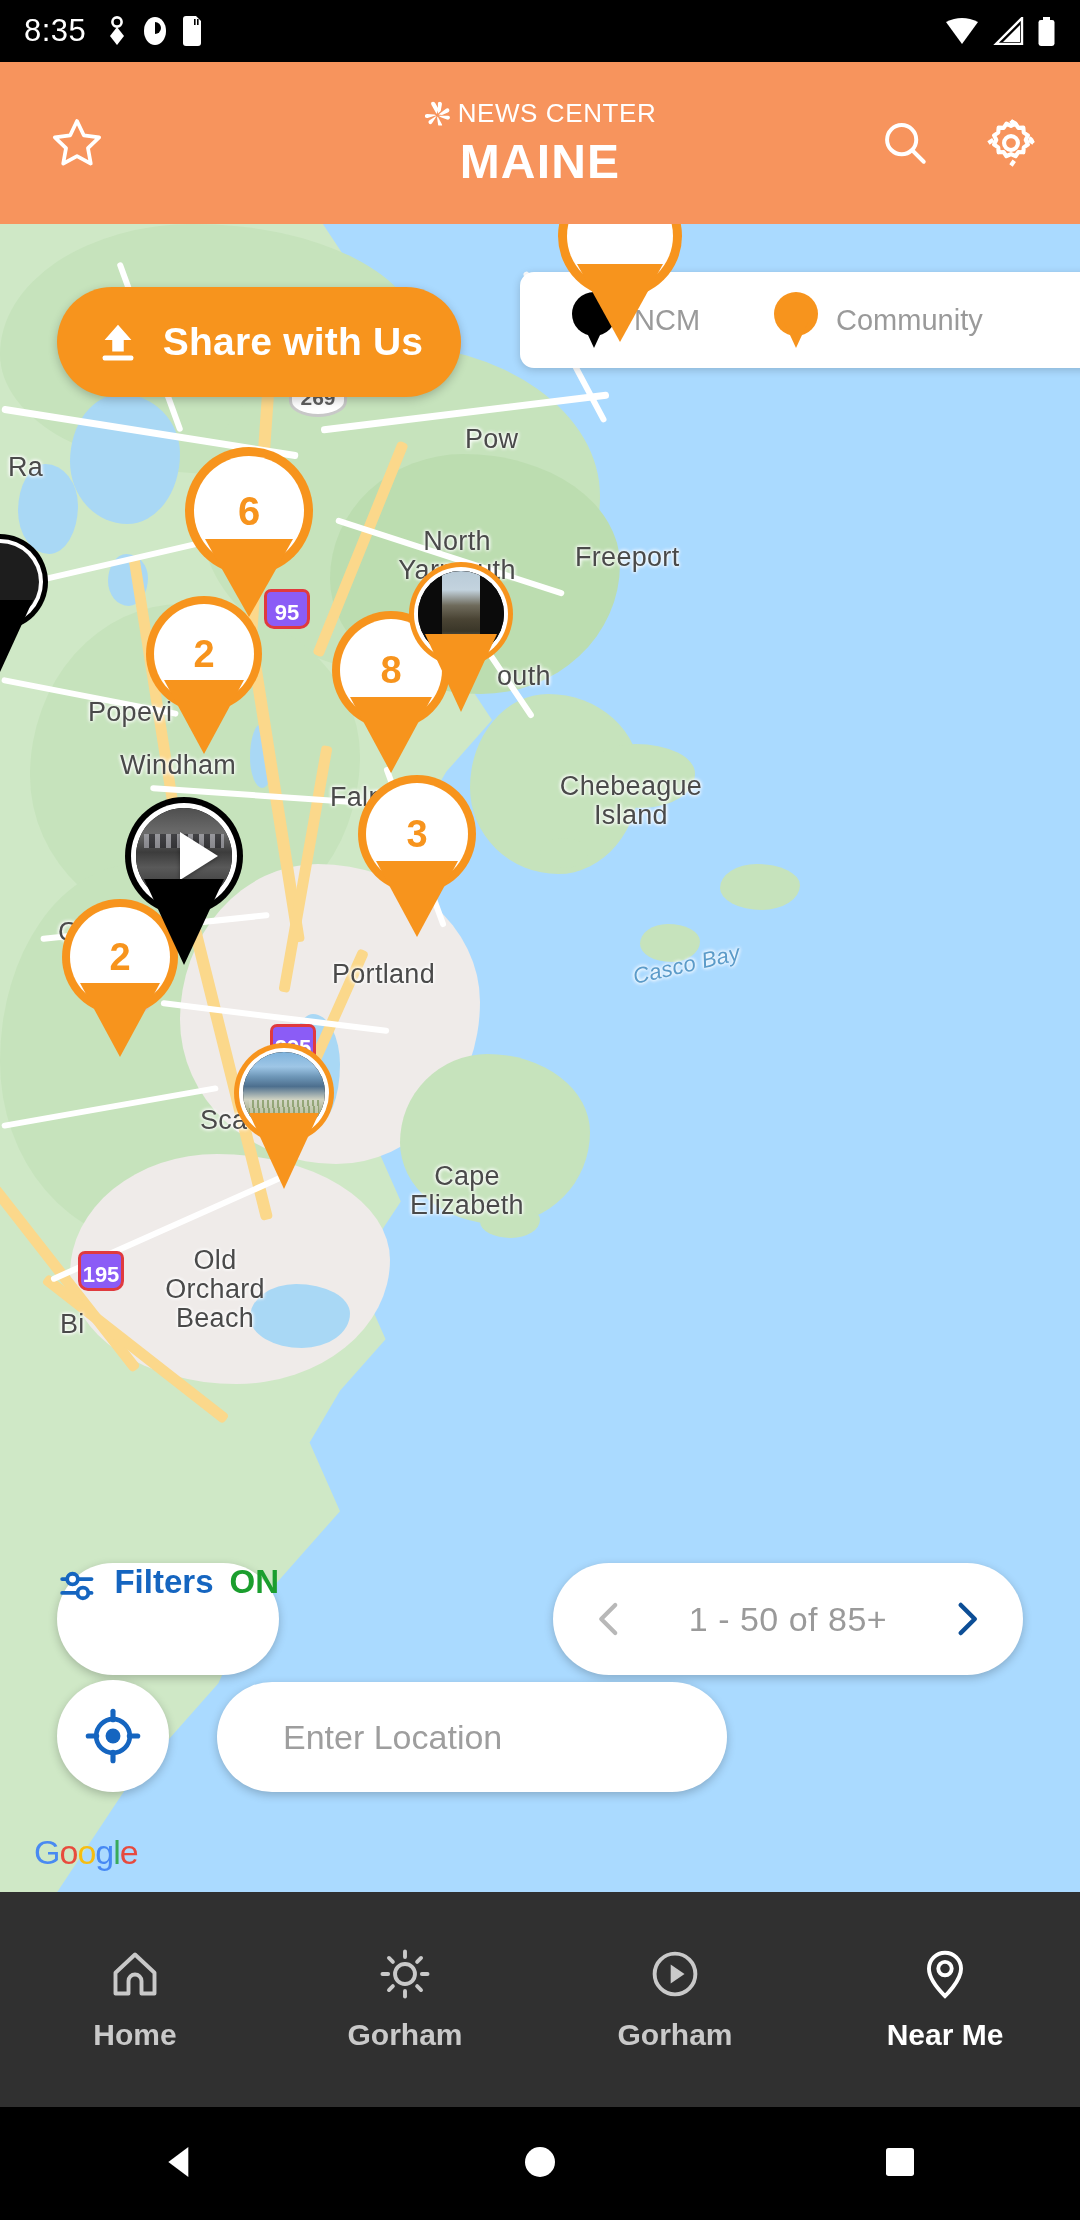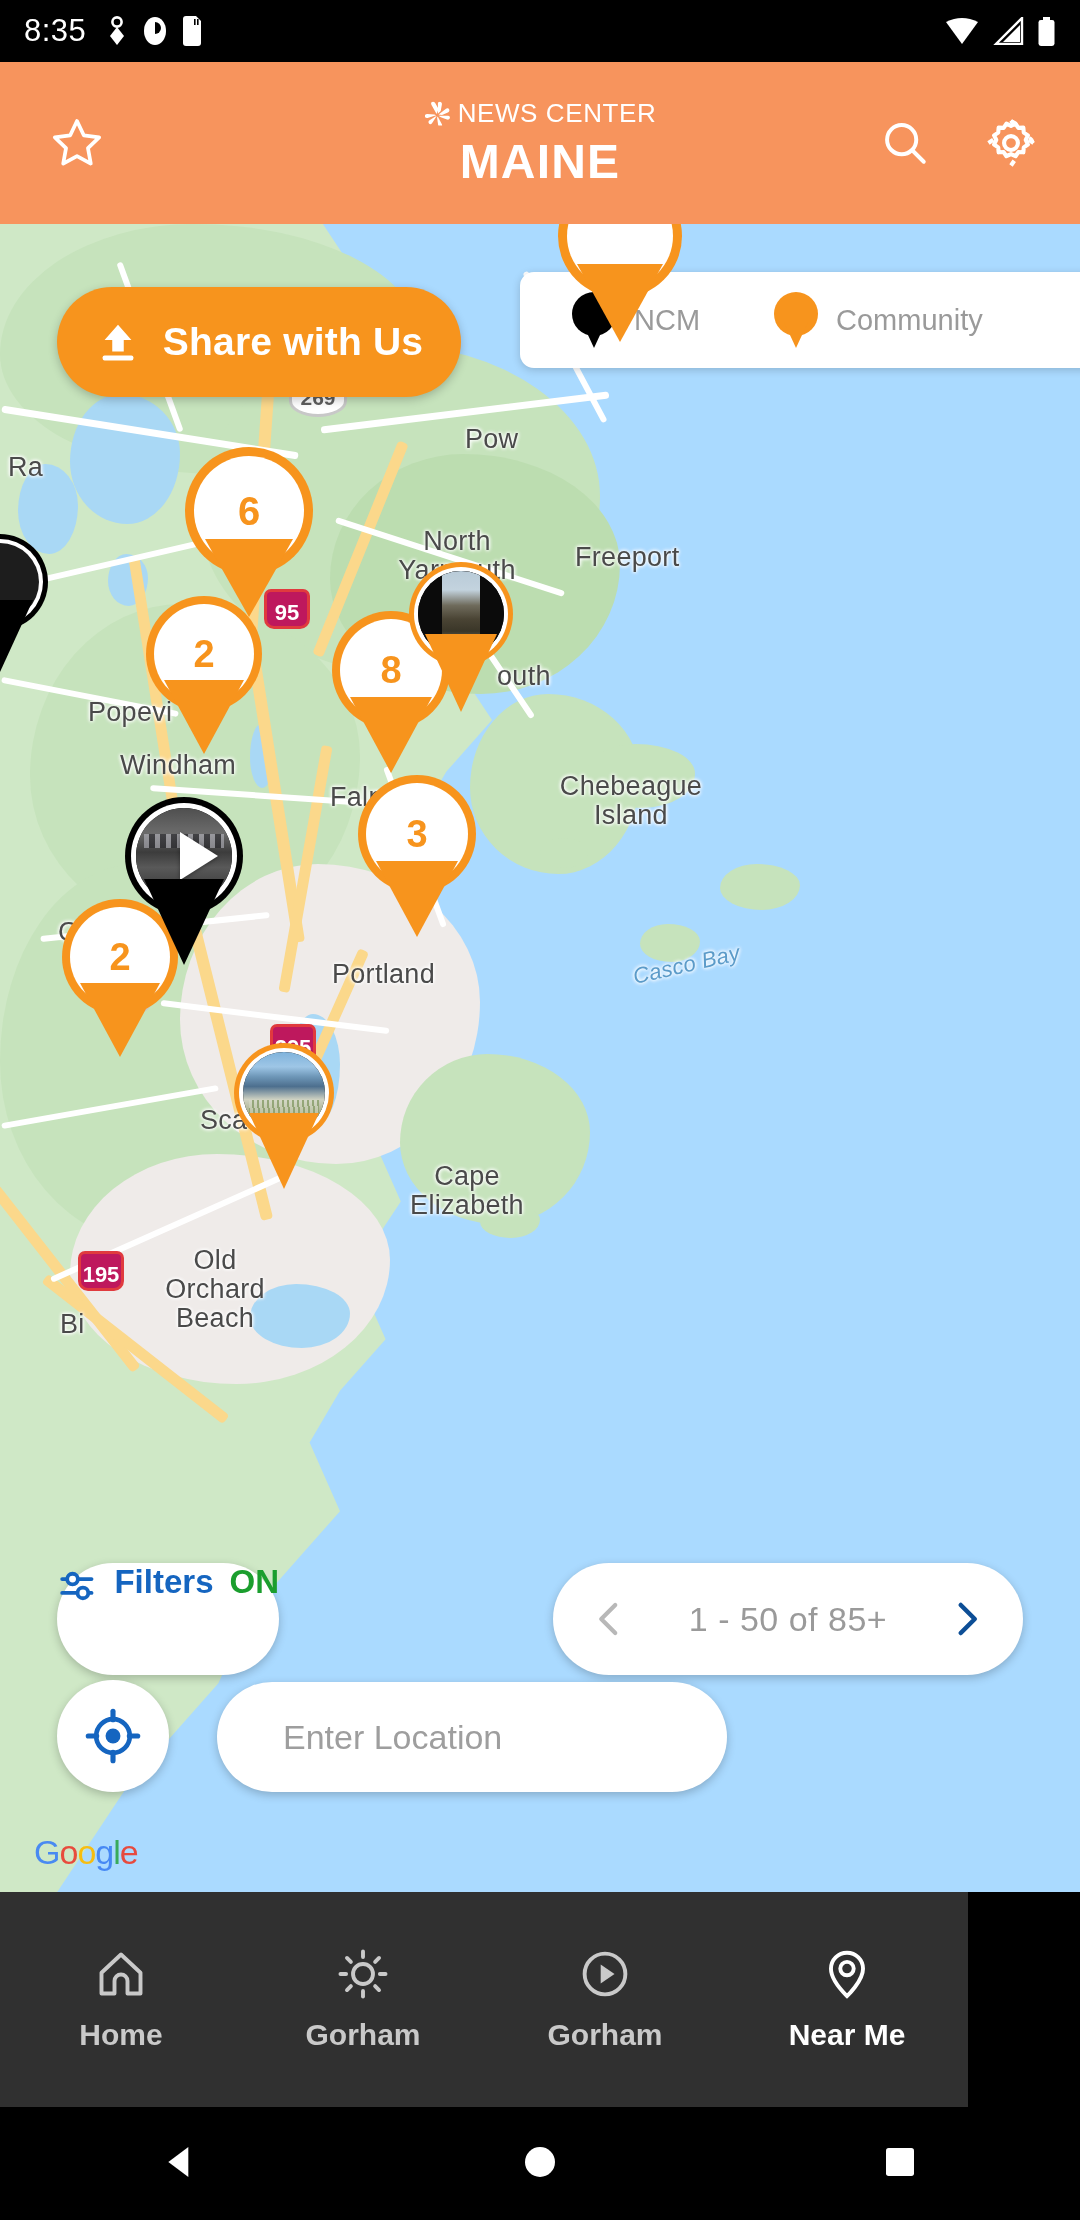--- a/index.html
+++ b/index.html
@@ -47,21 +47,21 @@
     text-shadow:0 0 4px #fff,0 0 4px #fff,0 0 3px #fff; white-space:nowrap;
     font-family:"Liberation Sans", sans-serif; }
   .maplabel.two { line-height:1.08; text-align:center; white-space:normal; }
   .maplabel.bay { color:#5B9BC9; font-style:italic; font-size:22px; transform:rotate(-13deg); }
 
   .shield { position:absolute; width:46px; height:40px; background:#fff;
     border:3px solid #E03A3E; border-radius:7px 7px 10px 10px;
     display:flex; align-items:flex-end; justify-content:center; }
   .shield .num { color:#1A56A8; font-size:22px; font-weight:700; line-height:1.25;
     font-family:"Liberation Sans", sans-serif; }
-  .shield.blue { background:#be185d; border-color:#E03A3E; }
+  .shield.blue { background:#8b5cf6; border-color:#E03A3E; }
   .shield.blue .num { color:#fff; }
   .shield.oval { border-radius:50%/42%; border:3px solid #C8C8C8; width:58px; height:38px;
     align-items:center; }
   .shield.oval .num { color:#5F5F5F; font-size:21px; font-weight:600; }
 
   
   .pin { position:absolute; }
   .pin .head { position:relative; border-radius:50%; }
   .pin .tail { position:absolute; left:50%; transform:translateX(-50%);
     width:0; height:0; border-left:0 solid transparent; border-right:0 solid transparent; }
@@ -121,21 +121,21 @@
 
   #loc-btn { position:absolute; left:57px; top:1680px; width:112px; height:112px;
     background:#fff; border-radius:50%; display:flex; align-items:center;
     justify-content:center; box-shadow:0 3px 10px rgba(0,0,0,.22); }
   #loc-input { position:absolute; left:217px; top:1682px; width:510px; height:110px;
     background:#fff; border-radius:55px; display:flex; align-items:center;
     padding-left:66px; box-shadow:0 3px 10px rgba(0,0,0,.22); }
   #loc-input .ph { color:#9E9E9E; font-size:34px; font-family:"Liberation Sans", sans-serif;text-align:right; }
 
   
-  #bottomnav { position:absolute; left:0; top:1892px; width:968px; height:215px;
+  #bottomnav { position:absolute; left:0; top:1892px; width:1080px; height:215px;
     background:#303030; display:flex; align-items:center; }
   .nav-item { flex:1; display:flex; flex-direction:column; align-items:center; gap:18px; }
   .nav-item .nlabel { font-size:30px; font-weight:700; color:#C9C9C9;
     font-family:"Liberation Sans", sans-serif; }
   .nav-item.active .nlabel { color:#fff; }
 
   
   #sysnav { position:absolute; left:0; top:2107px; width:1080px; height:113px;
     background:#000; display:flex; align-items:center; justify-content:space-around; }
 </style>

